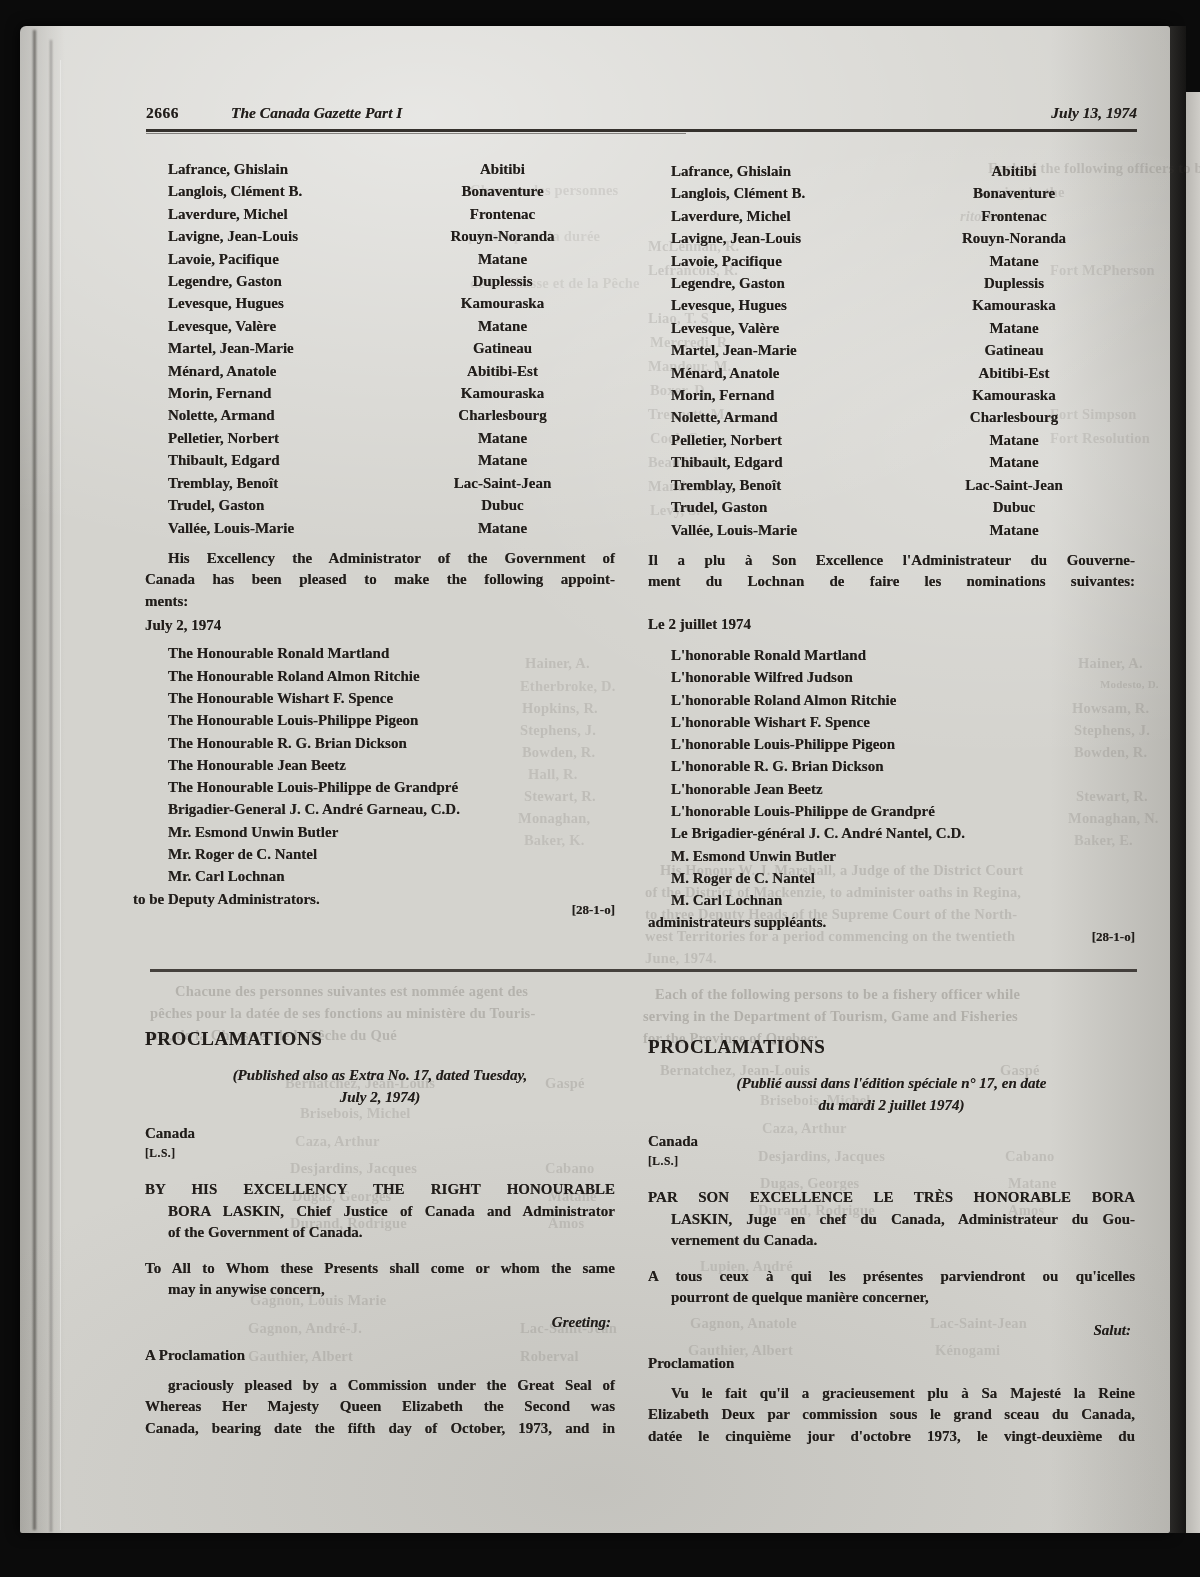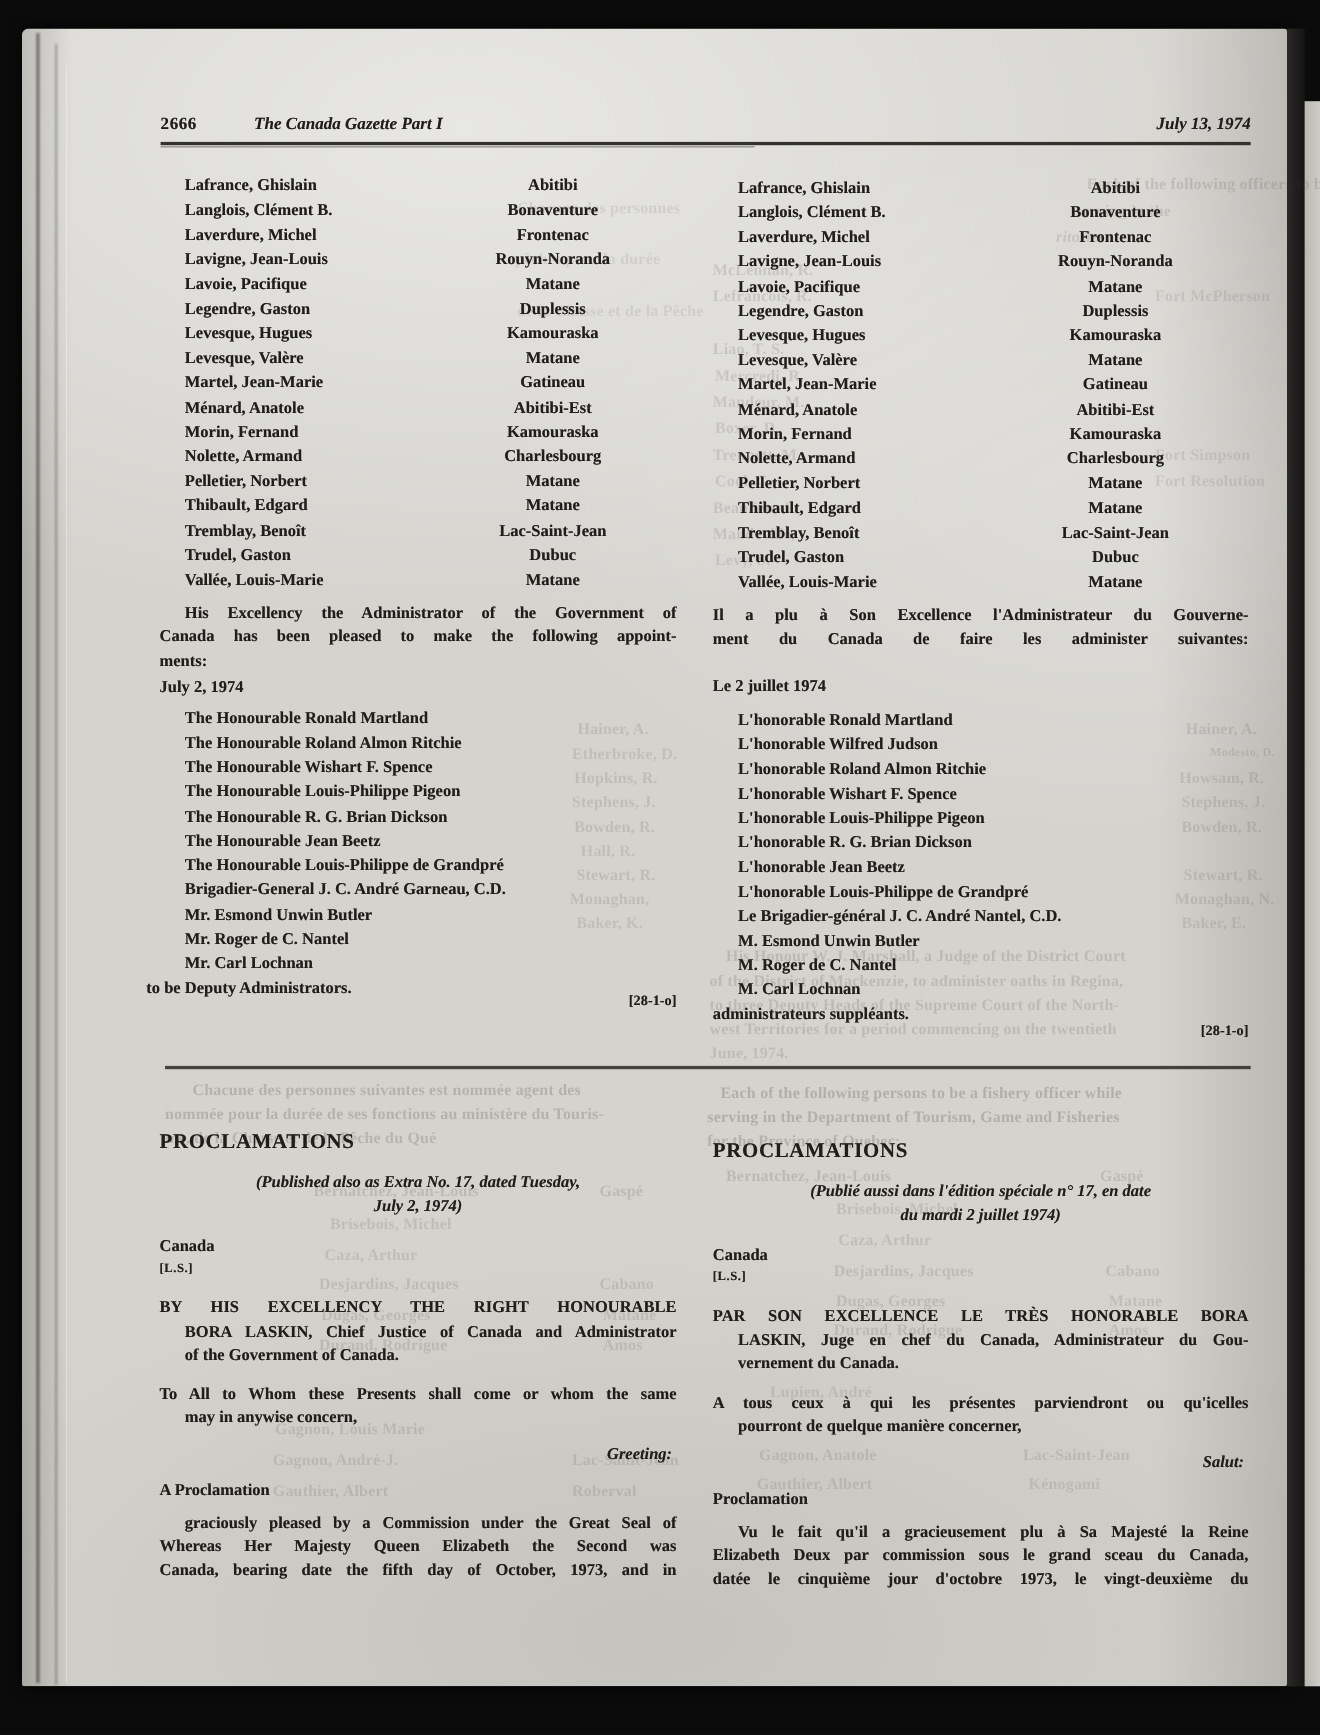--- a/index.html
+++ b/index.html
@@ -155,21 +155,21 @@
       <span class="ghost" style="left: 1074px; top: 744px; font-size: 14.5px; opacity: 0.14;">Bowden, R.</span>
       <span class="ghost" style="left: 1076px; top: 788px; font-size: 14.5px; opacity: 0.14;">Stewart, R.</span>
       <span class="ghost" style="left: 1068px; top: 810px; font-size: 14.5px; opacity: 0.14;">Monaghan, N.</span>
       <span class="ghost" style="left: 1074px; top: 832px; font-size: 14.5px; opacity: 0.13;">Baker, E.</span>
       <span class="ghost" style="left: 660px; top: 862px; font-size: 14.5px; opacity: 0.17;">His Honour W. J. Marshall, a Judge of the District Court</span>
       <span class="ghost" style="left: 645px; top: 884px; font-size: 14.5px; opacity: 0.16;">of the District of Mackenzie, to administer oaths in Regina,</span>
       <span class="ghost" style="left: 645px; top: 906px; font-size: 14.5px; opacity: 0.16;">to three Deputy Heads of the Supreme Court of the North-</span>
       <span class="ghost" style="left: 645px; top: 928px; font-size: 14.5px; opacity: 0.16;">west Territories for a period commencing on the twentieth</span>
       <span class="ghost" style="left: 645px; top: 950px; font-size: 14.5px; opacity: 0.15;">June, 1974.</span>
       <span class="ghost" style="left: 175px; top: 983px; font-size: 14.5px; opacity: 0.22;">Chacune des personnes suivantes est nommée agent des</span>
-      <span class="ghost" style="left: 150px; top: 1005px; font-size: 14.5px; opacity: 0.22;">nommée pour la durée de ses fonctions au ministère du Touris-</span>
+      <span class="ghost" style="left: 150px; top: 1005px; font-size: 14.5px; opacity: 0.22;">pêches pour la datée de ses fonctions au ministère du Touris-</span>
       <span class="ghost" style="left: 150px; top: 1027px; font-size: 14.5px; opacity: 0.2;">me, de la Chasse et de la Pêche du Qué</span>
       <span class="ghost" style="left: 285px; top: 1075px; font-size: 14.5px; opacity: 0.16;">Bernatchez, Jean-Louis</span>
       <span class="ghost" style="left: 545px; top: 1075px; font-size: 14.5px; opacity: 0.16;">Gaspé</span>
       <span class="ghost" style="left: 300px; top: 1105px; font-size: 14.5px; opacity: 0.14;">Brisebois, Michel</span>
       <span class="ghost" style="left: 295px; top: 1133px; font-size: 14.5px; opacity: 0.14;">Caza, Arthur</span>
       <span class="ghost" style="left: 290px; top: 1160px; font-size: 14.5px; opacity: 0.15;">Desjardins, Jacques</span>
       <span class="ghost" style="left: 545px; top: 1160px; font-size: 14.5px; opacity: 0.14;">Cabano</span>
       <span class="ghost" style="left: 292px; top: 1188px; font-size: 14.5px; opacity: 0.15;">Dugas, Georges</span>
       <span class="ghost" style="left: 548px; top: 1188px; font-size: 14.5px; opacity: 0.14;">Matane</span>
       <span class="ghost" style="left: 290px; top: 1215px; font-size: 14.5px; opacity: 0.15;">Durand, Rodrigue</span>
@@ -374,21 +374,21 @@
           <span class="pdist">Dubuc</span>
         </div>
           <div class="prow">
           <span class="pname">Vallée, Louis-Marie</span>
           <span class="pdist">Matane</span>
         </div>
         </div>
       <div class="para intro jall">
 
       <div class="line">Il a plu à Son Excellence l'Administrateur du Gouverne-</div>
-          <div class="line">ment du Canada de faire les administer suivantes:</div>
+          <div class="line">ment du Lochnan de faire les nominations suivantes:</div>
         </div>
       <div class="dateh">Le 2 juillet 1974</div>
       <div class="alist">
 
       <div class="aline">L'honorable Ronald Martland</div>
           <div class="aline">L'honorable Wilfred Judson</div>
           <div class="aline">L'honorable Roland Almon Ritchie</div>
           <div class="aline">L'honorable Wishart F. Spence</div>
           <div class="aline">L'honorable Louis-Philippe Pigeon</div>
           <div class="aline">L'honorable R. G. Brian Dickson</div>

